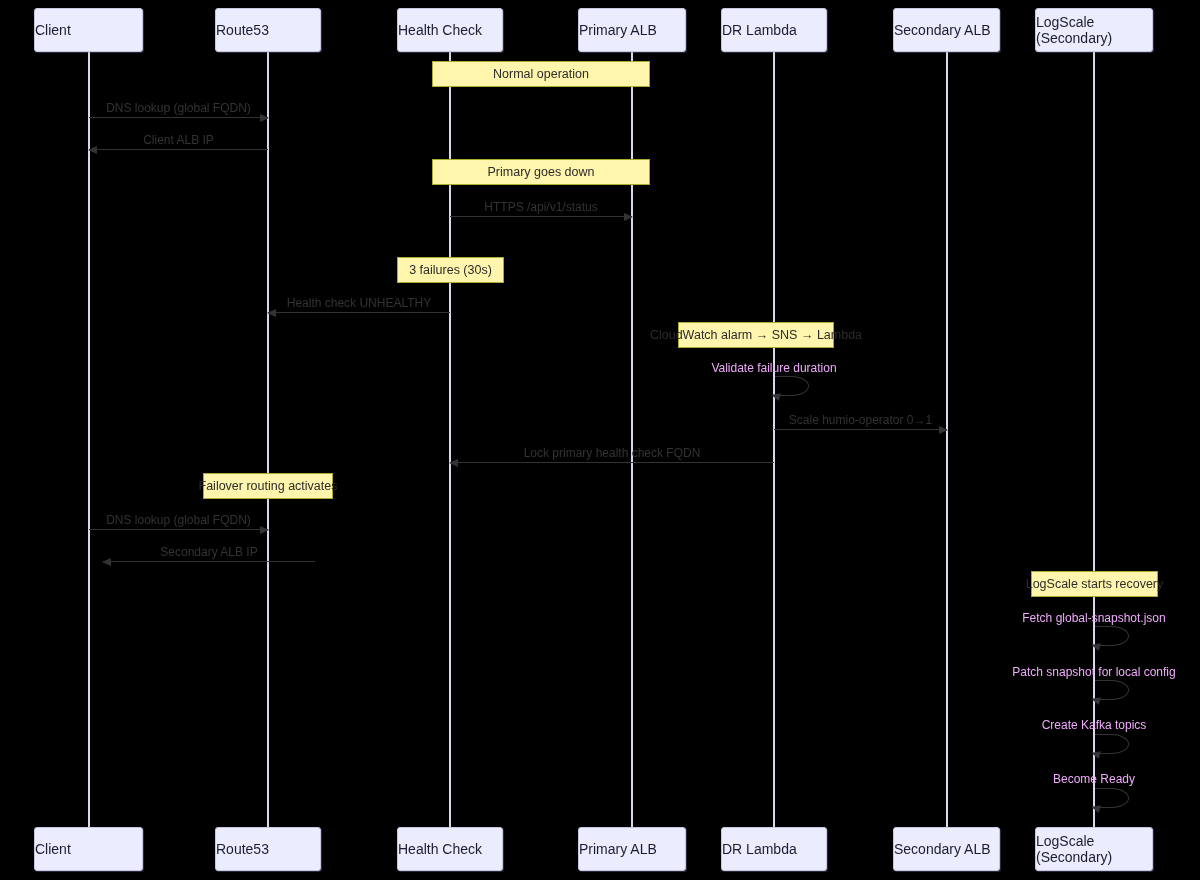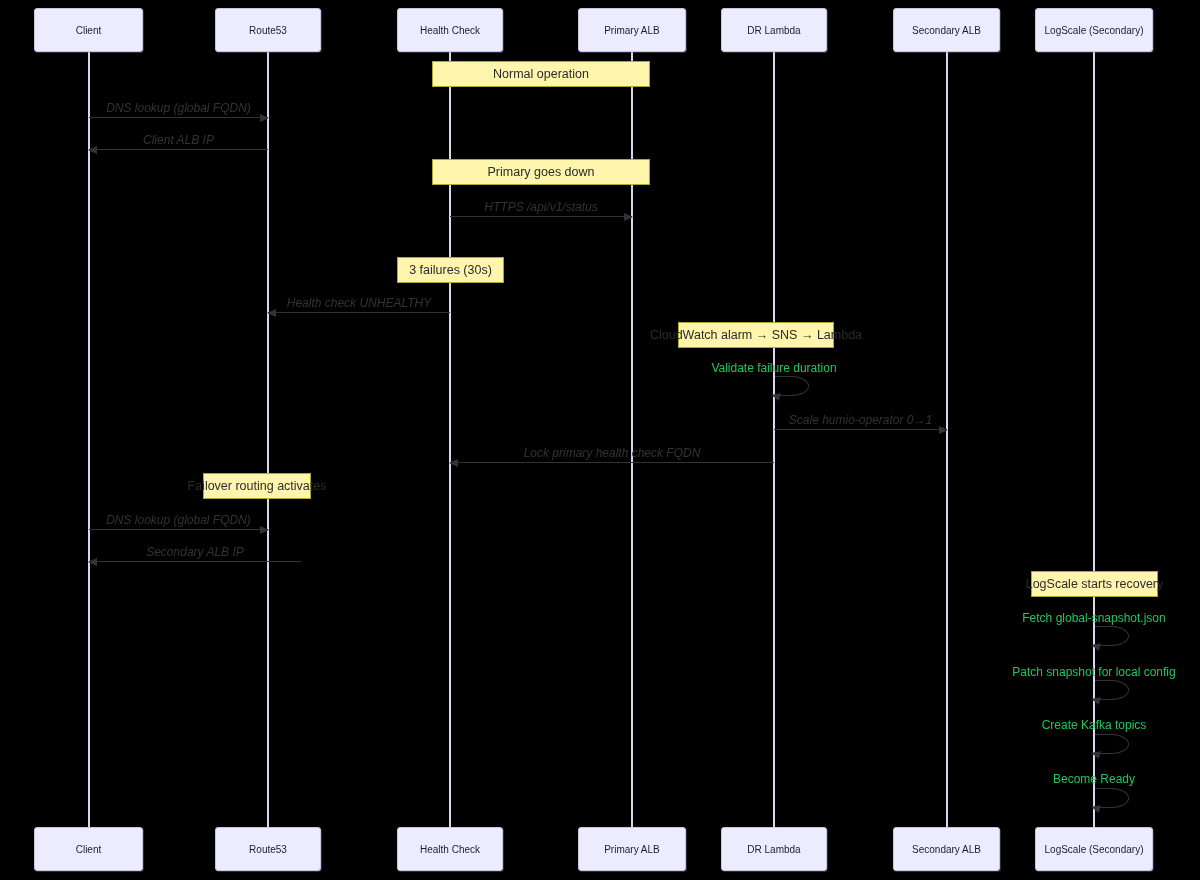--- a/index.html
+++ b/index.html
@@ -3,41 +3,41 @@
 <meta charset="utf-8">
 <style>
   html,body{margin:0;padding:0;background:#000;}
   .stage{
     position:relative;width:1200px;height:880px;background:#000000;
     font-family:"Liberation Sans","DejaVu Sans",sans-serif;overflow:hidden;
   }
   .lifeline{position:absolute;width:2px;top:52px;height:775px;background:#ddd5ee;}
   .actor{
     position:absolute;height:44px;background:#ececff;border:1px solid #c6c6e2;
-    border-radius:3px;color:#1c1c30;display:flex;align-items:center;justify-content:center;
-    font-size:10px;box-sizing:border-box;z-index:3;box-shadow:1px 1px 0 rgba(120,120,160,.35);
+    border-radius:3px;color:#1c1c30;display:flex;align-items:center;
+    font-size:14px;box-sizing:border-box;z-index:3;box-shadow:1px 1px 0 rgba(120,120,160,.35);
   }
   .note{
     position:absolute;height:26px;background:#fff5ad;border:1.5px solid #aaaa33;
     color:#2b2b2b;display:flex;align-items:center;justify-content:center;
     font-size:12.5px;box-sizing:border-box;z-index:4;white-space:nowrap;
   }
-  .msg{position:absolute;height:30px;z-index:2;font-style:italic;}
+  .msg{position:absolute;height:30px;z-index:2;}
   .msg .label{
     position:absolute;left:0;right:0;bottom:13px;text-align:center;color:#333333;
     font-size:12px;white-space:nowrap;
   }
   .msg .line{position:absolute;left:0;right:0;bottom:10px;border-top:1.5px solid #333333;}
   .msg .line.dashed{border-top-style:dashed;}
   .ah{position:absolute;width:0;height:0;border-top:4.5px solid transparent;border-bottom:4.5px solid transparent;bottom:6.5px;}
   .ah.right{right:-1px;border-left:9px solid #333333;}
   .ah.left{left:-1px;border-right:9px solid #333333;}
   .selfmsg{position:absolute;z-index:2;width:300px;}
   .selfmsg .label{
-    position:absolute;left:0;right:0;top:0;text-align:center;color:#22c55e;
+    position:absolute;left:0;right:0;top:0;text-align:center;color:#f0abfc;
     font-size:12px;white-space:nowrap;
   }
   .loop{
     position:absolute;width:34px;height:20px;box-sizing:border-box;
     border:1.5px solid #333333;border-left:none;
     border-radius:0 17px 17px 0 / 0 10px 10px 0;
   }
   .loop .ah-loop{
     position:absolute;width:0;height:0;left:-4px;bottom:-5px;
     border-top:4px solid transparent;border-bottom:4px solid transparent;
@@ -106,21 +106,21 @@
     </div>
   <div class="note" style="left:432px;top:61px;width:218px">
       <span>Normal operation</span>
     </div>
   <div class="note" style="left:397px;top:257px;width:107px">
       <span>3 failures (30s)</span>
     </div>
   <div class="note" style="left:678px;top:322px;width:156px">
       <span>CloudWatch alarm → SNS → Lambda</span>
     </div>
-  <div class="note" style="left:203px;top:473px;width:108px">
+  <div class="note" style="left:203px;top:473px;width:130px">
       <span>Failover routing activates</span>
     </div>
   <div class="note" style="left:1031px;top:571px;width:127px">
       <span>LogScale starts recovery</span>
     </div>
 
   <div class="msg" style="left:89px;top:98px;width:179px">
     <div class="label">DNS lookup (global FQDN)</div>
     <div class="line"></div>
     <div class="ah right"></div>
@@ -148,21 +148,21 @@
   <div class="msg" style="left:450px;top:443px;width:324px">
     <div class="label">Lock primary health check FQDN</div>
     <div class="line"></div>
     <div class="ah left"></div>
   </div>
   <div class="msg" style="left:89px;top:510px;width:179px">
     <div class="label">DNS lookup (global FQDN)</div>
     <div class="line"></div>
     <div class="ah right"></div>
   </div>
-  <div class="msg" style="left:89px;top:542px;width:212px">
+  <div class="msg" style="left:103px;top:542px;width:212px">
     <div class="label">Secondary ALB IP</div>
     <div class="line"></div>
     <div class="ah left"></div>
   </div>
 
   <div class="selfmsg" style="left:624px;top:361px">
     <div class="label">Validate failure duration</div>
   </div>
   <div class="loop" style="left:775px;top:376px">
       <div class="ah-loop"></div>

